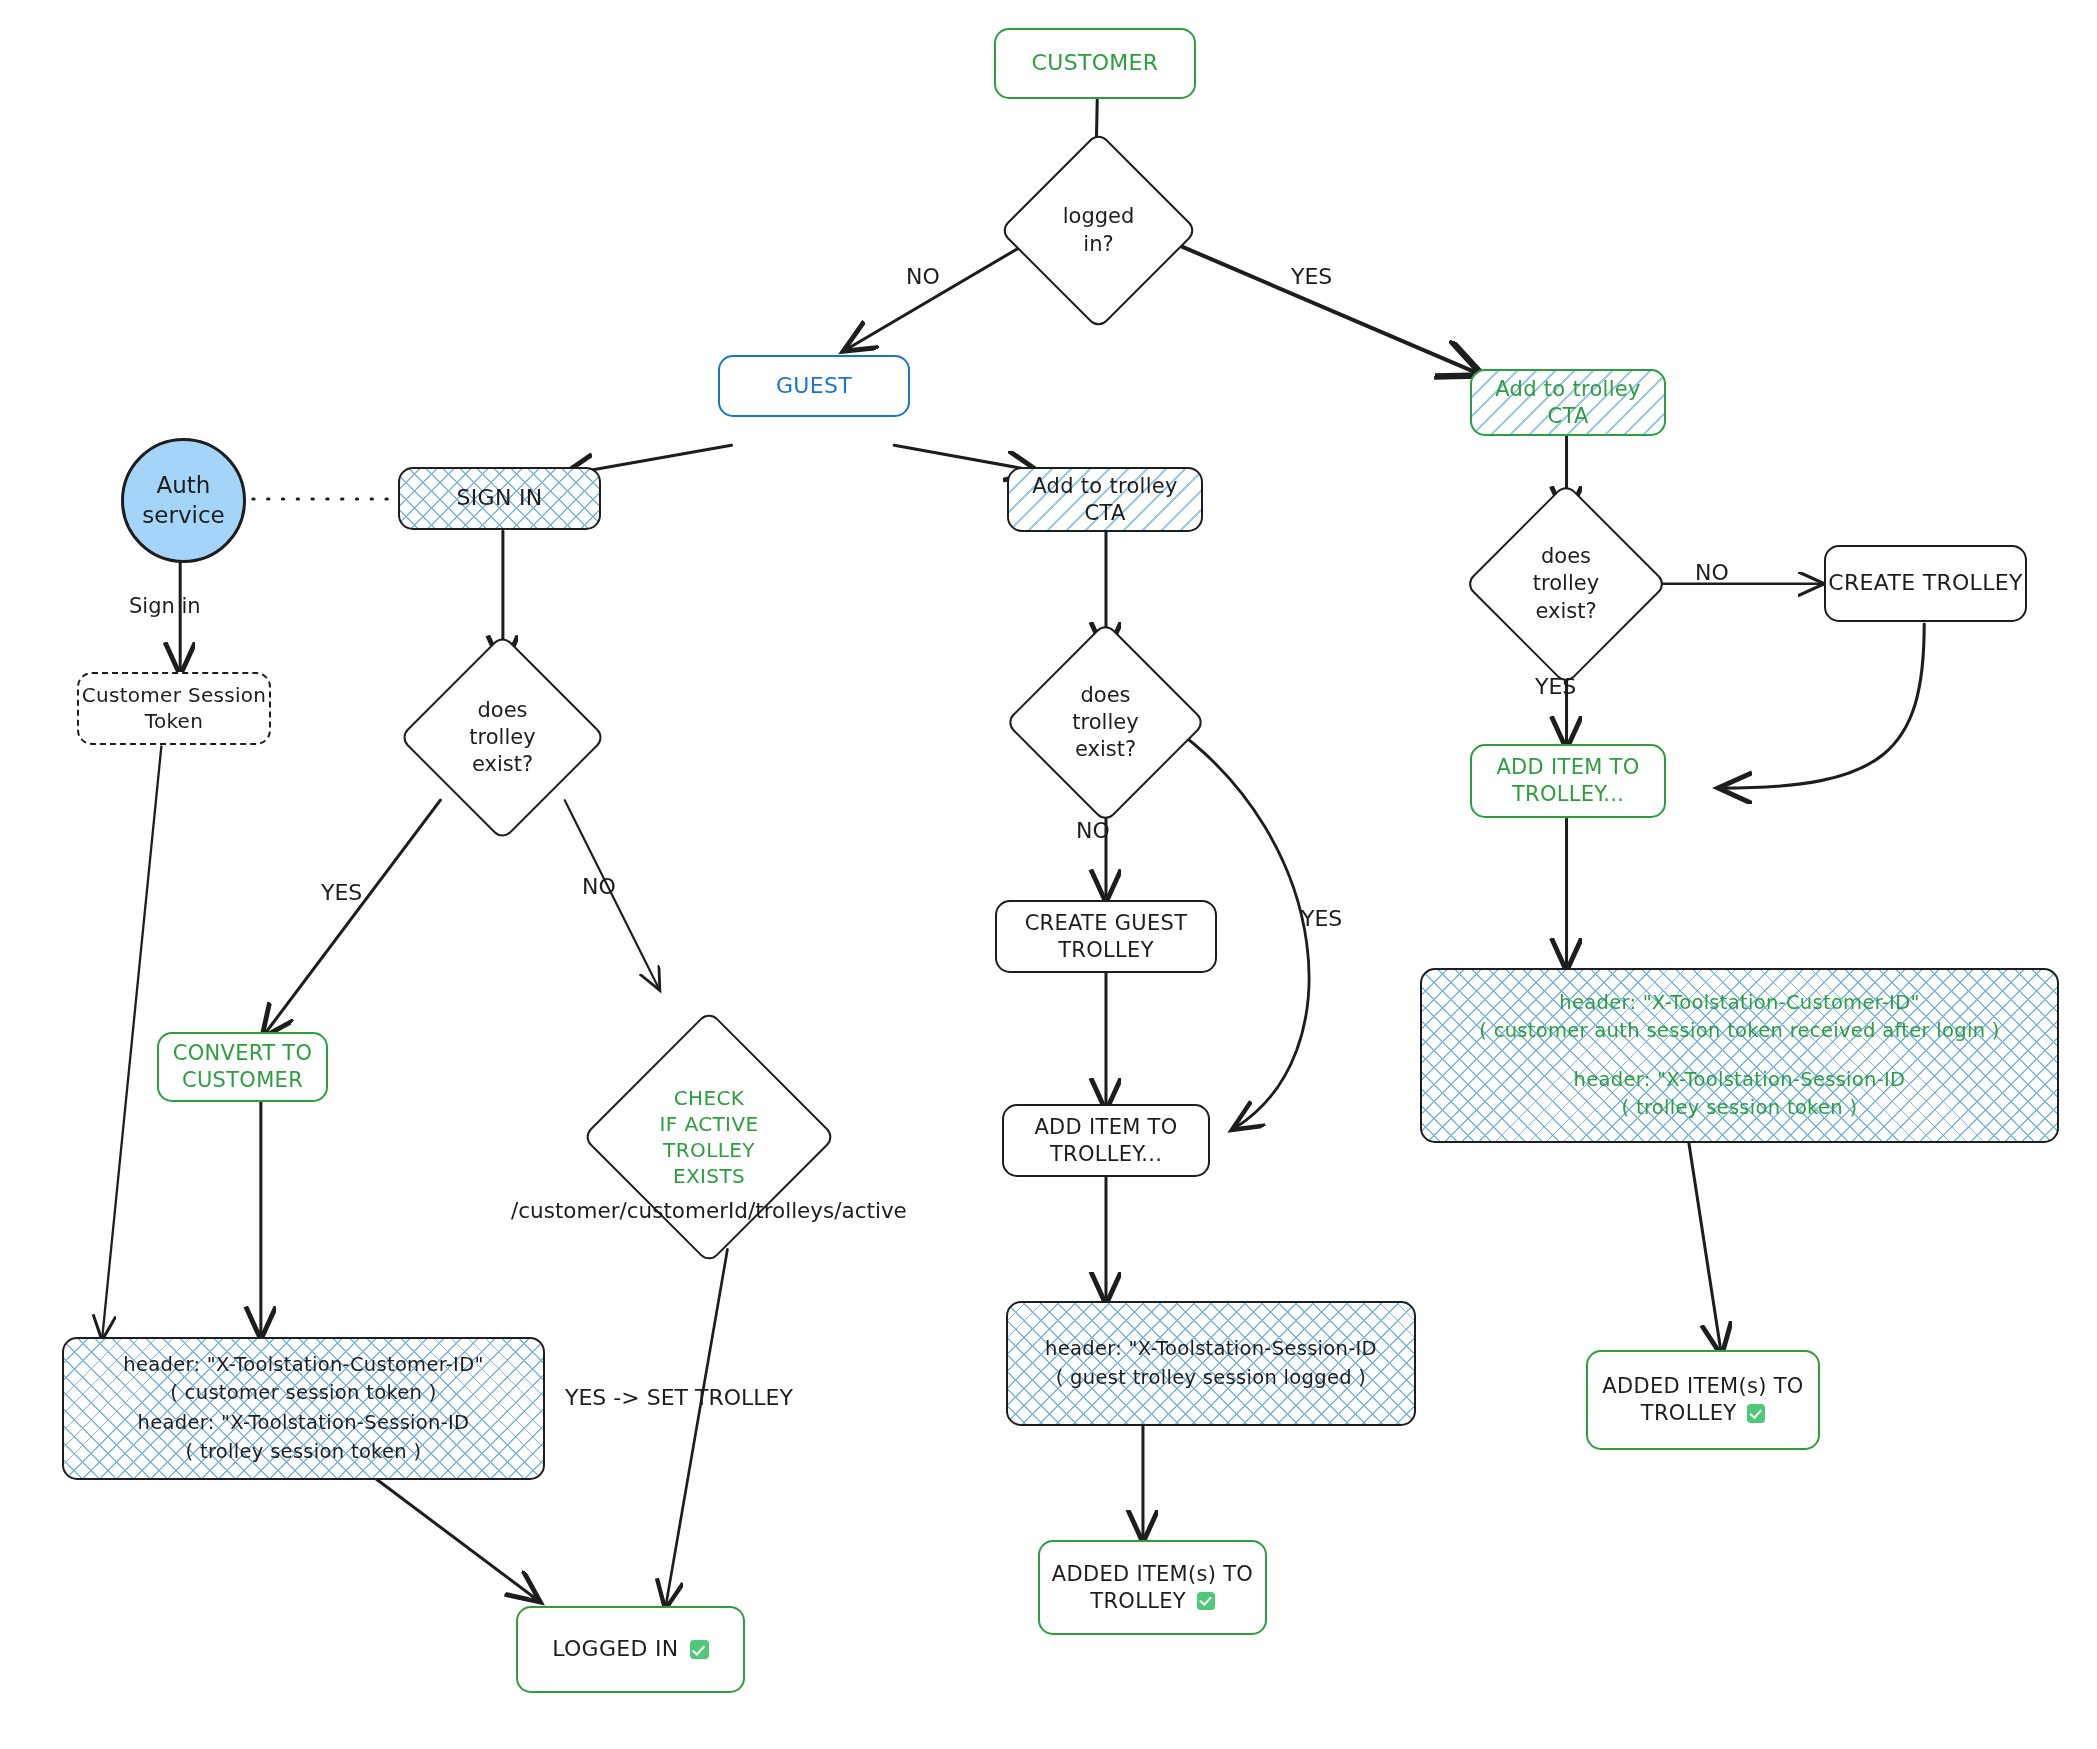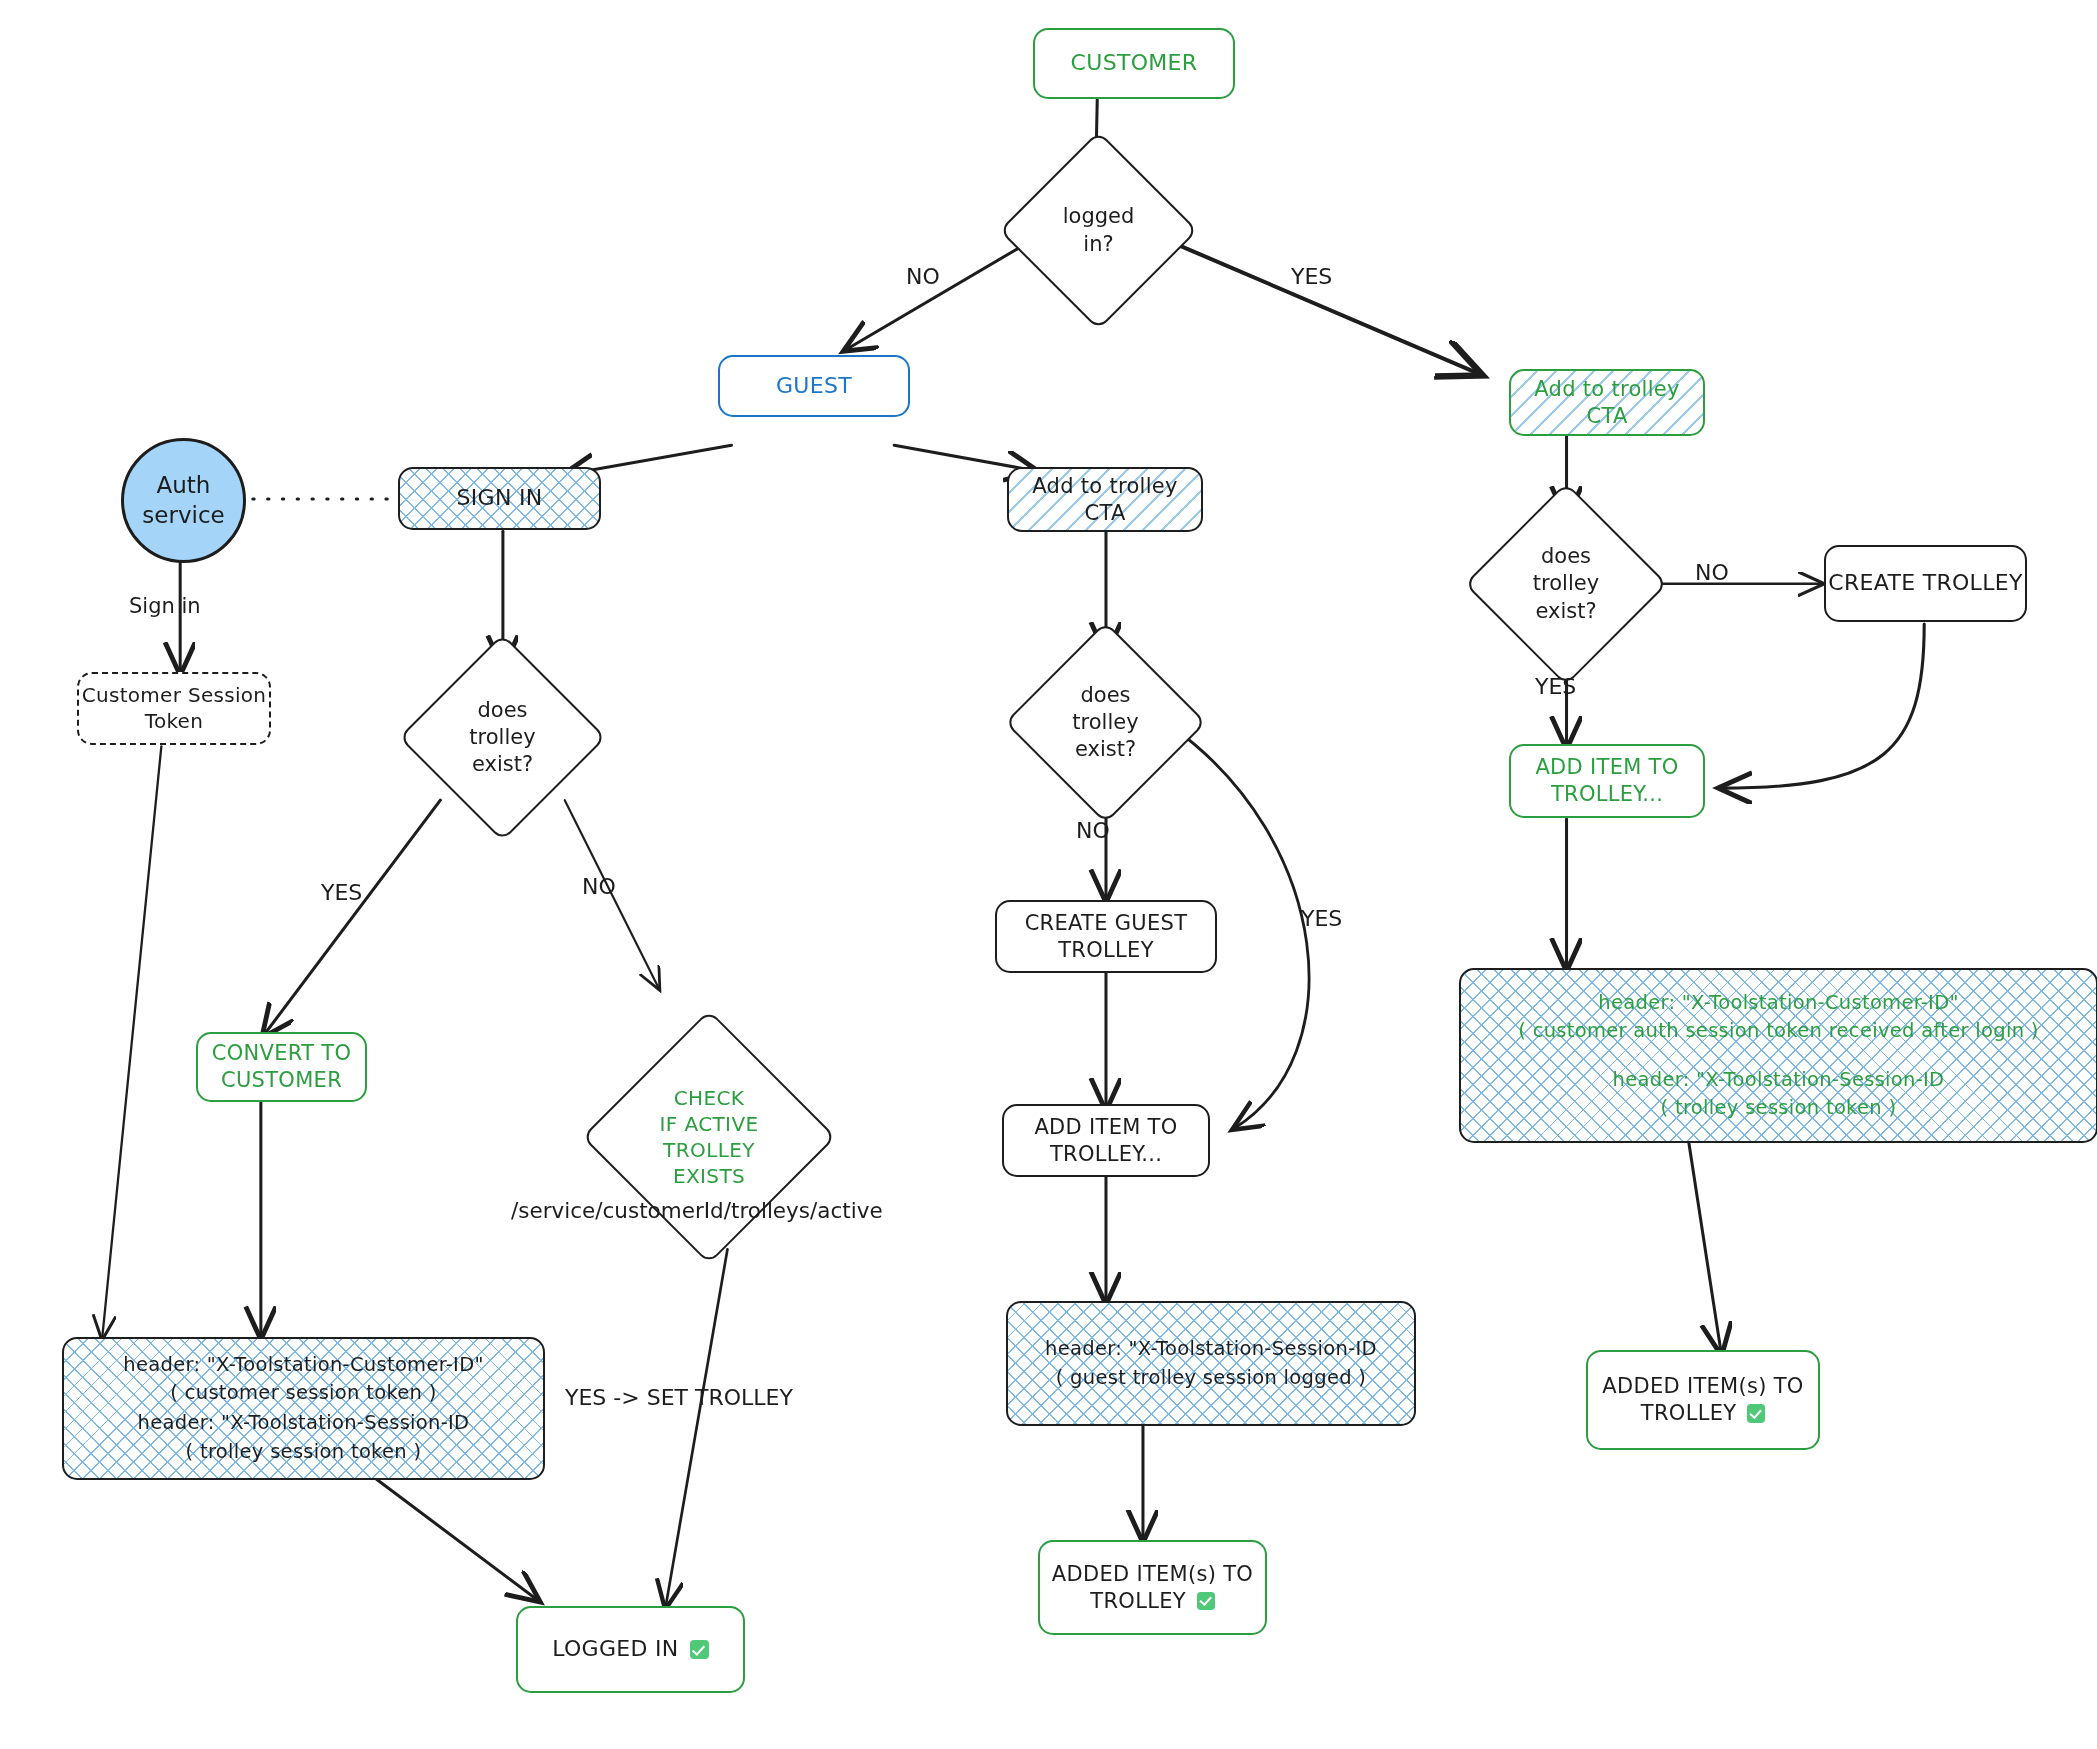--- a/index.html
+++ b/index.html
@@ -39,21 +39,20 @@
     border: 2.7px solid #1d1d1d;
     border-radius: 15px;
     background: #ffffff;
     color: #1d1d1d;
     font-size: 22px;
     letter-spacing: 0.3px;
   }
   .rect.green {
     border-color: #2b9e3f;
     color: #2b9e3f;
-    margin-left: 39px;
   }
   .rect.green-border-black-text {
     border-color: #2b9e3f;
     color: #1d1d1d;
   }
   .rect.blue {
     border-color: #1c76c8;
     color: #1c76c8;
   }
   .rect.dashed {
@@ -273,21 +272,21 @@
   </div>
 
   <div class="diamond-wrap" style="left:619px; top:1047px; width:180px; height:180px;">
     <div class="diamond-shape hatch-diag-faint"></div>
     <div class="diamond-label green">CHECK
 IF ACTIVE
 TROLLEY
 EXISTS</div>
   </div>
 
-  <div class="edge-label small" style="left:511px; top:1198px; font-size:21.5px;">/service/customerId/trolleys/active</div>
+  <div class="edge-label small" style="left:511px; top:1198px; font-size:21.5px;">/customer/customerId/trolleys/active</div>
 
   <div class="node rect hatch-cross headerbox" style="left:62px; top:1337px; width:483px; height:143px; flex-direction:column;">
     <span>header: "X-Toolstation-Customer-ID"</span>
     <span>( customer session token )</span>
     <span style="height:15px;"></span>
     <span>header: "X-Toolstation-Session-ID</span>
     <span>( trolley session token )</span>
   </div>
 
   <div class="edge-label" style="left:565px; top:1385px;">YES -&gt; SET TROLLEY</div>

